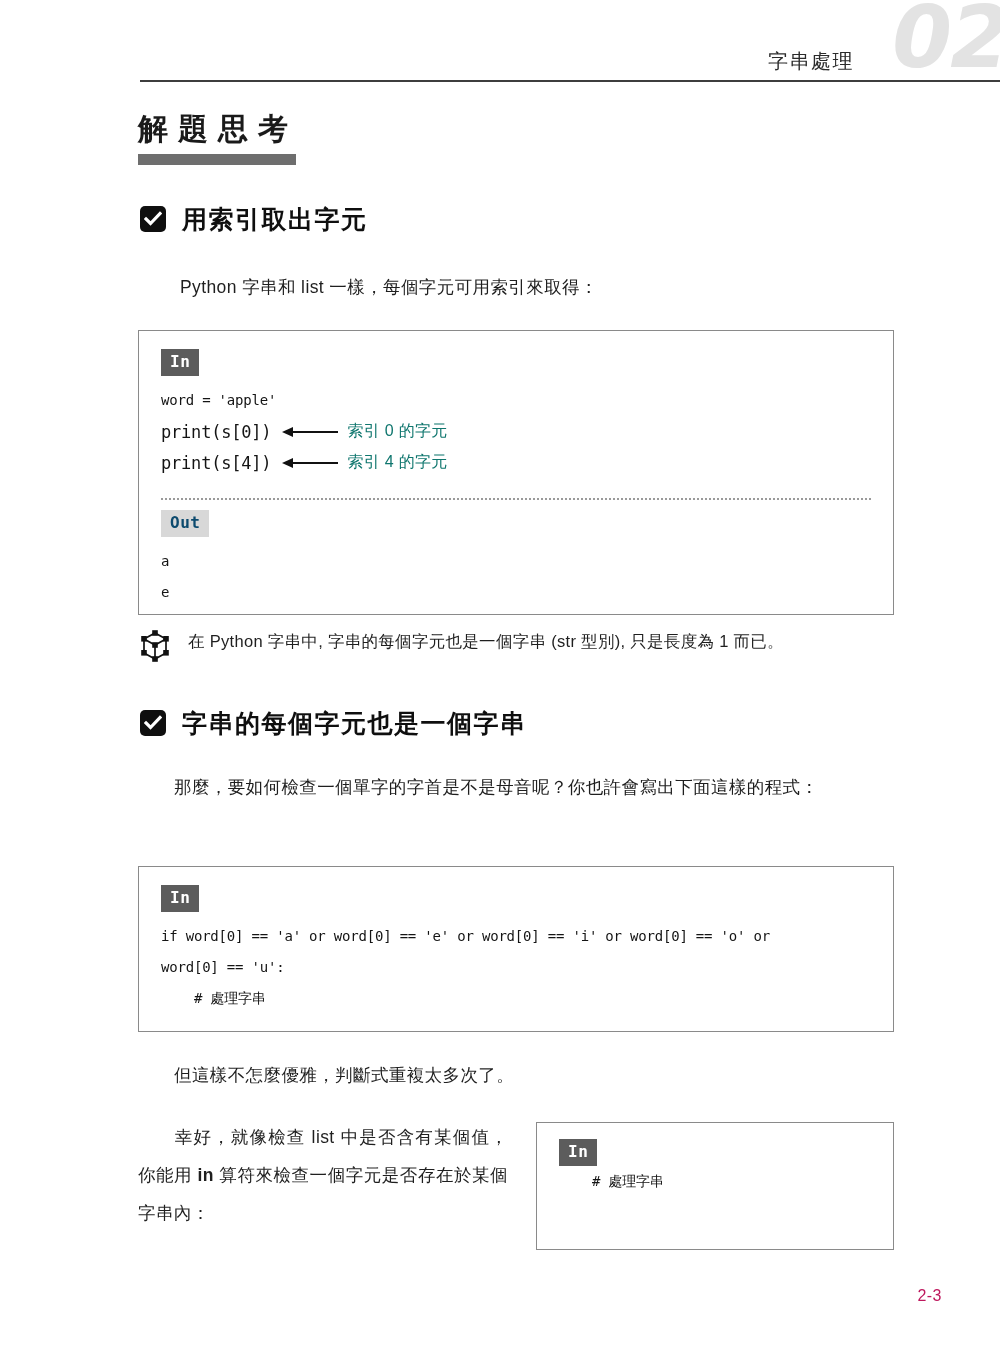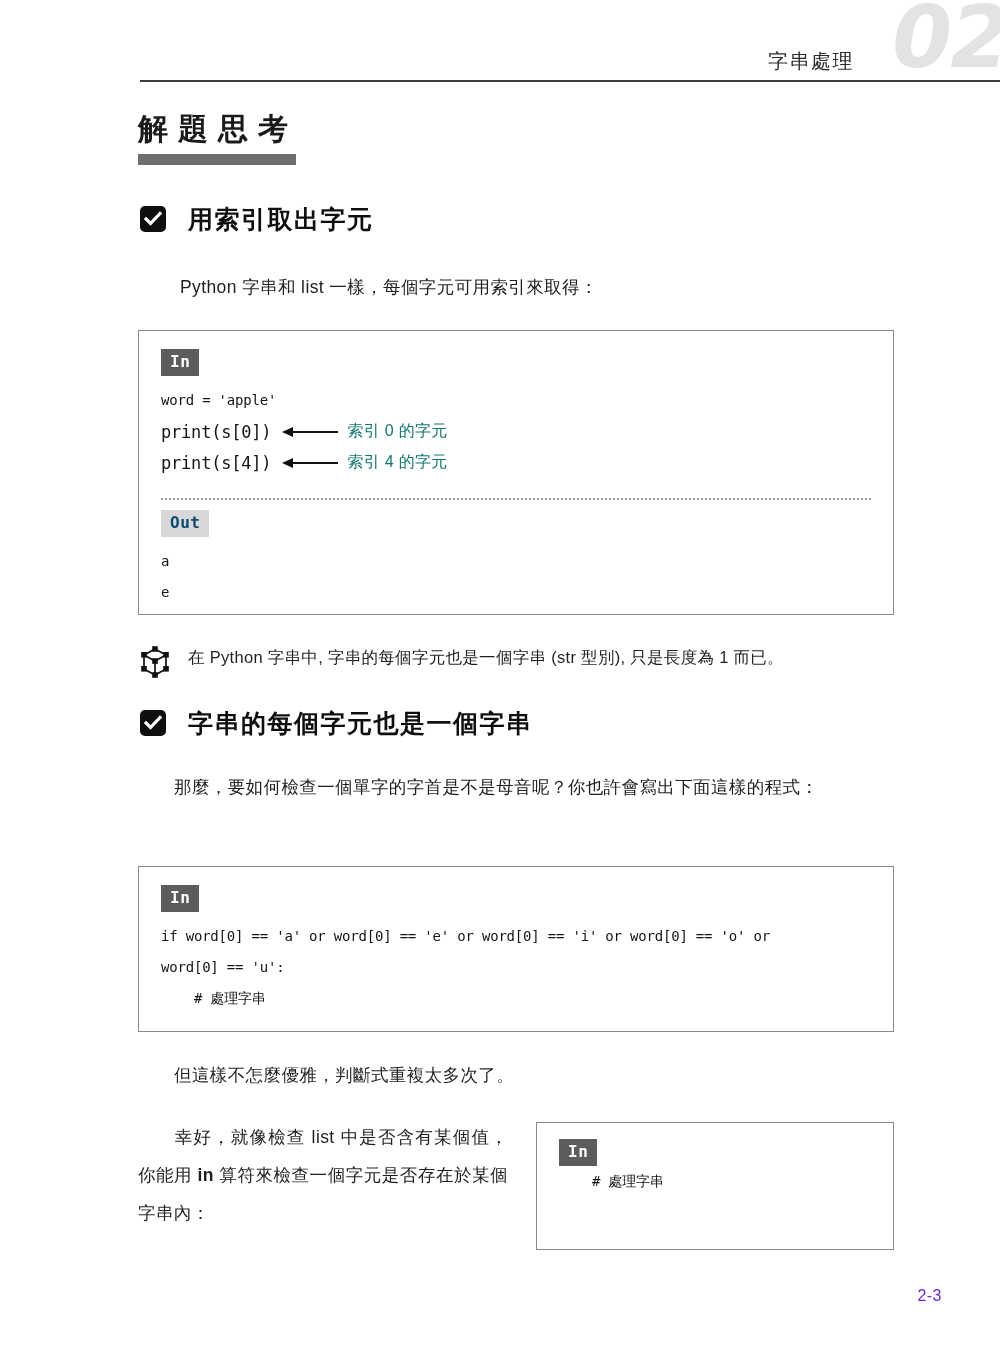--- a/index.html
+++ b/index.html
@@ -74,21 +74,21 @@
     width: 158px;
     height: 11px;
     background: #6e6e6e;
   }
 
   
   .sub-heading {
     position: absolute;
     display: flex;
     align-items: center;
-    gap: 22px;
+    gap: 16px;
   }
   .cb-icon {
     width: 26px;
     height: 26px;
     border-radius: 5px;
     background: #0f0f0f;
     position: relative;
     flex: 0 0 auto;
   }
   .cb-icon svg { position: absolute; left: 4px; top: 5px; }
@@ -206,21 +206,21 @@
     color: #1f1f1f;
     letter-spacing: 0.3px;
   }
 
   
   .folio {
     position: absolute;
     right: 58px;
     bottom: 48px;
     font-size: 16px;
-    color: #6d28d9;
+    color: #be185d;
     letter-spacing: 0.5px;
   }
 </style>
 </head>
 <body>
 
 <div class="page-header">
   <div class="header-number">02</div>
   <div class="header-title">字串處理</div>
   <div class="header-rule"></div>
@@ -271,21 +271,21 @@
   <div class="divider-dotted" style="margin-top:20px;"></div>
 
   <div>
     <span class="badge badge-out">Out</span>
   </div>
 
   <div class="code-line" style="margin-top:9px;">a</div>
   <div class="code-line">e</div>
 </div>
 
-<div class="note" style="left:138px; top:644px; width:760px;">
+<div class="note" style="left:138px; top:628px; width:760px;">
   <span class="note-icon">
     <svg width="34" height="34" viewBox="0 0 34 34" aria-hidden="true">
       <g stroke="#111" stroke-width="1.7" fill="none">
         <path d="M6 10 L17 4 L28 10 L28 24 L17 30 L6 24 Z"></path>
         <path d="M6 10 L17 16 L28 10"></path>
         <path d="M17 16 L17 30"></path>
       </g>
       <g fill="#111">
         <rect x="3.2" y="7" width="5.6" height="5.6"></rect>
         <rect x="25.2" y="7" width="5.6" height="5.6"></rect>

